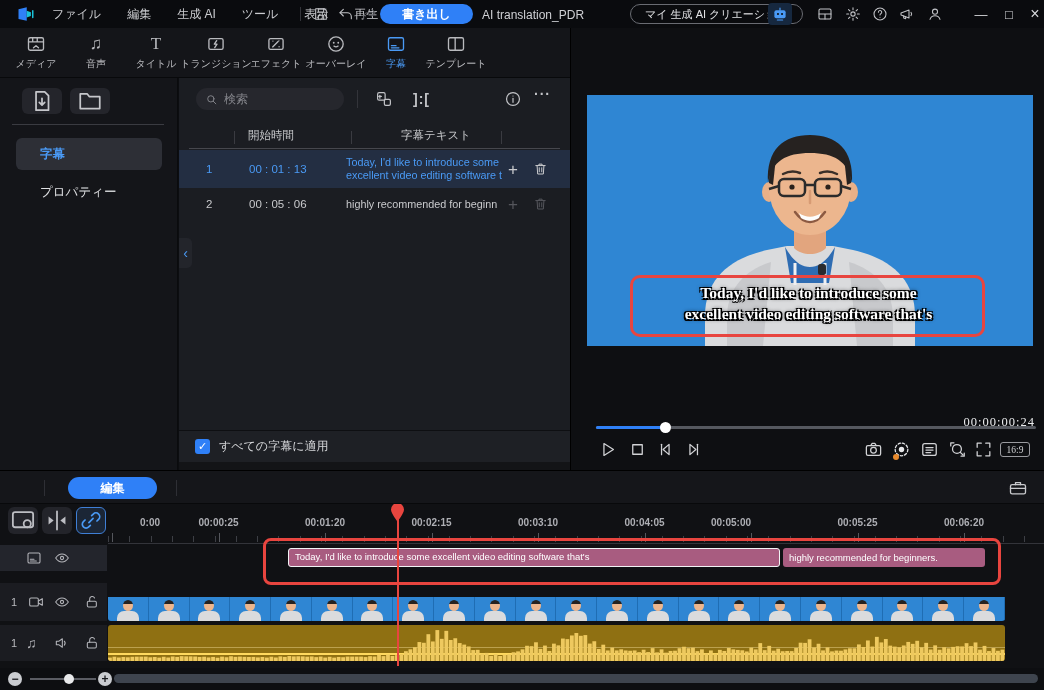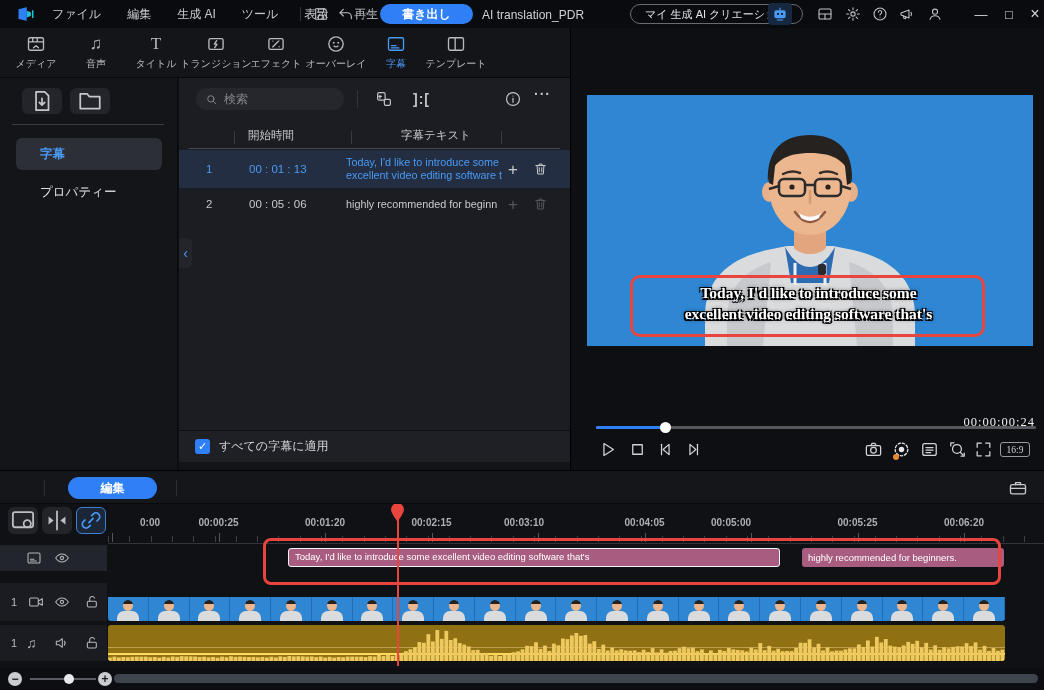--- a/index.html
+++ b/index.html
@@ -536,21 +536,21 @@
             <path d="M12.6 7.4l1.6-1.6a3.6 3.6 0 0 1 5.1 5.1l-1.6 1.6"></path>
             <path d="M11.4 16.6l-1.6 1.6a3.6 3.6 0 0 1-5.1-5.1l1.6-1.6"></path>
           </svg></span>
     </button>
 
     <div class="ruler" id="ruler">
         <span class="ruler-label first" style="left: 4px;">0:00</span>
         <span class="ruler-label" style="left: 110.5px;">00:00:25</span>
         <span class="ruler-label" style="left: 217px;">00:01:20</span>
         <span class="ruler-label" style="left: 323.5px;">00:02:15</span>
-        <span class="ruler-label" style="left: 416px;">00:03:10</span>
+        <span class="ruler-label" style="left: 430px;">00:03:10</span>
         <span class="ruler-label" style="left: 536.5px;">00:04:05</span>
         <span class="ruler-label" style="left: 623px;">00:05:00</span>
         <span class="ruler-label" style="left: 749.5px;">00:05:25</span>
         <span class="ruler-label" style="left: 856px;">00:06:20</span>
         <span class="tick" style="left: 0px;"></span>
         <span class="tick" style="left: 21.3px;"></span>
         <span class="tick" style="left: 42.6px;"></span>
         <span class="tick" style="left: 63.9px;"></span>
         <span class="tick" style="left: 85.2px;"></span>
         <span class="tick" style="left: 106.5px;"></span>
@@ -651,21 +651,21 @@
           <svg viewBox="0 0 24 24" fill="none" stroke="currentColor" stroke-width="1.6" stroke-linecap="round" stroke-linejoin="round">
             <rect x="5" y="11" width="13.5" height="8.5" rx="1.8"></rect>
             <path d="M8.5 11V7.5A3.8 3.8 0 0 1 15.8 6"></path>
           </svg>
         </button>
     </div>
 
     <div class="clip-sub selected" style="left:288px;width:492px">
       <span>Today, I'd like to introduce some excellent video editing software that's</span>
     </div>
-    <div class="clip-sub" style="left:802px;width:202px">
+    <div class="clip-sub" style="left:783px;width:202px">
       <span>highly recommended for beginners.</span>
     </div>
 
     <div class="video-clip">
       <div class="thumbs" id="thumbs">
           <div class="thumb"></div>
           <div class="thumb"></div>
           <div class="thumb"></div>
           <div class="thumb"></div>
           <div class="thumb"></div>

